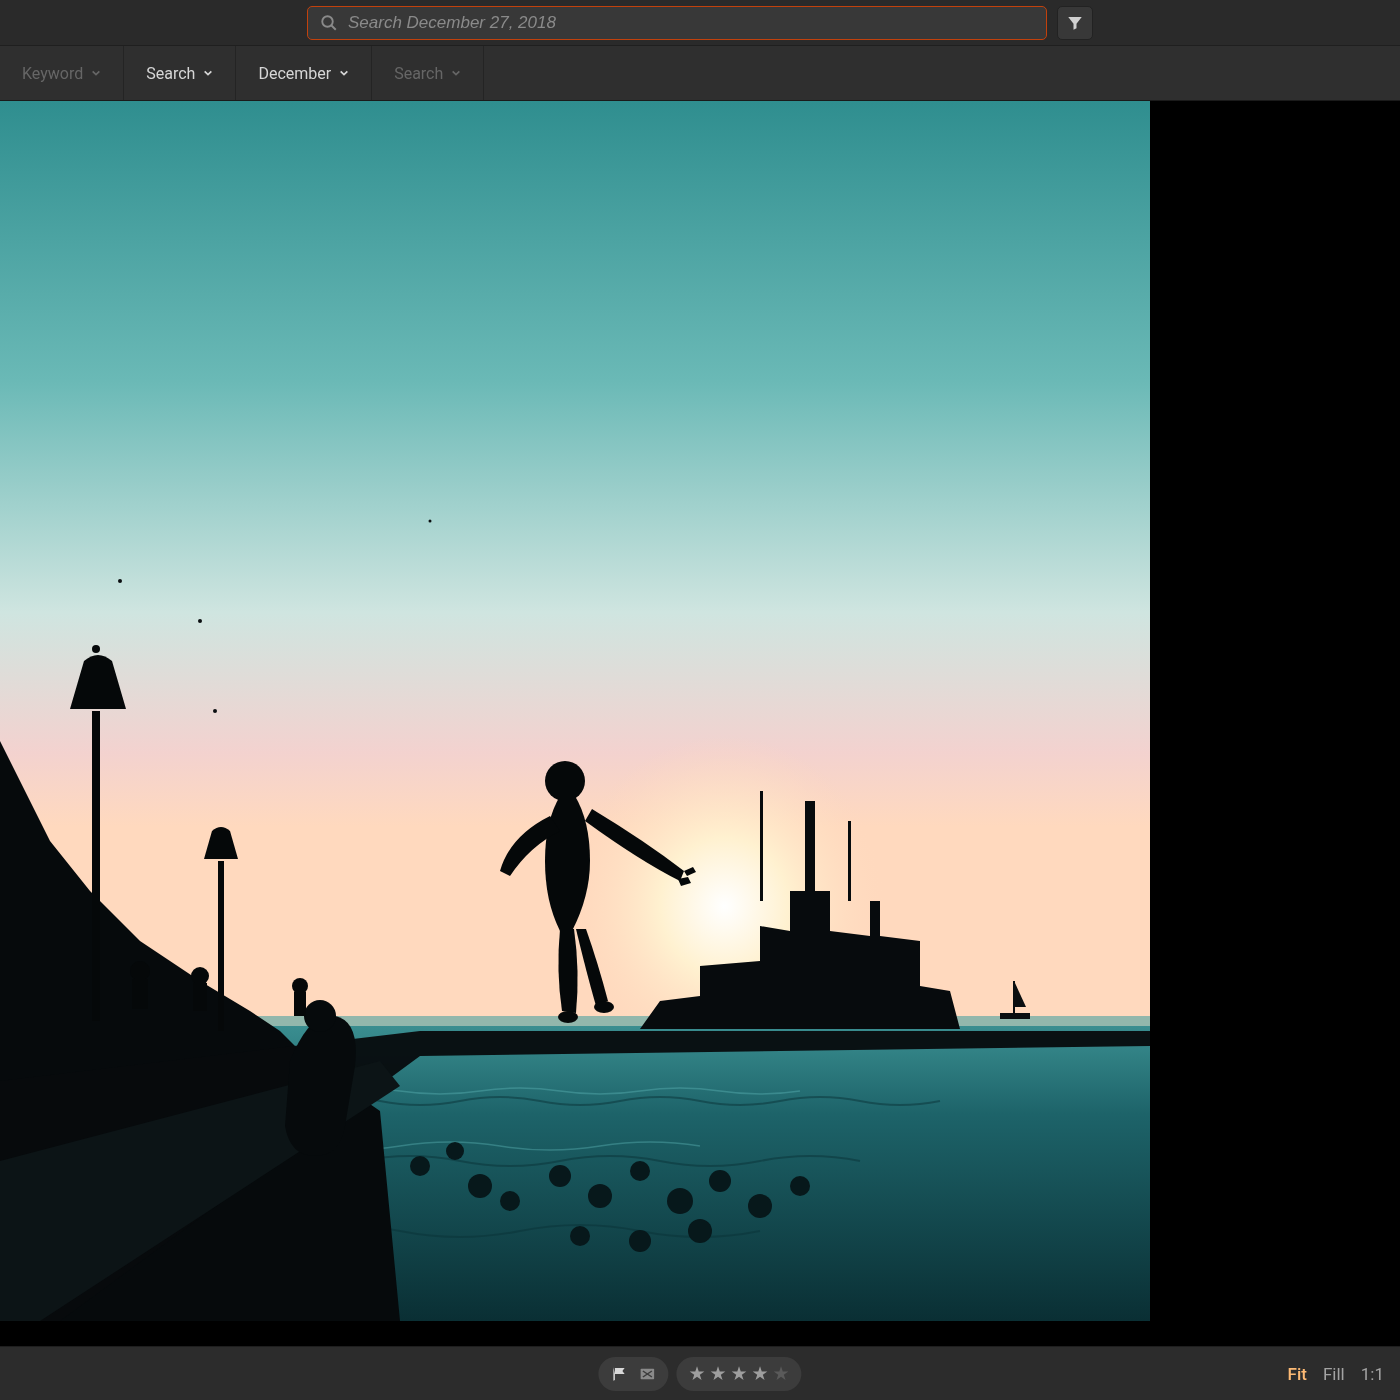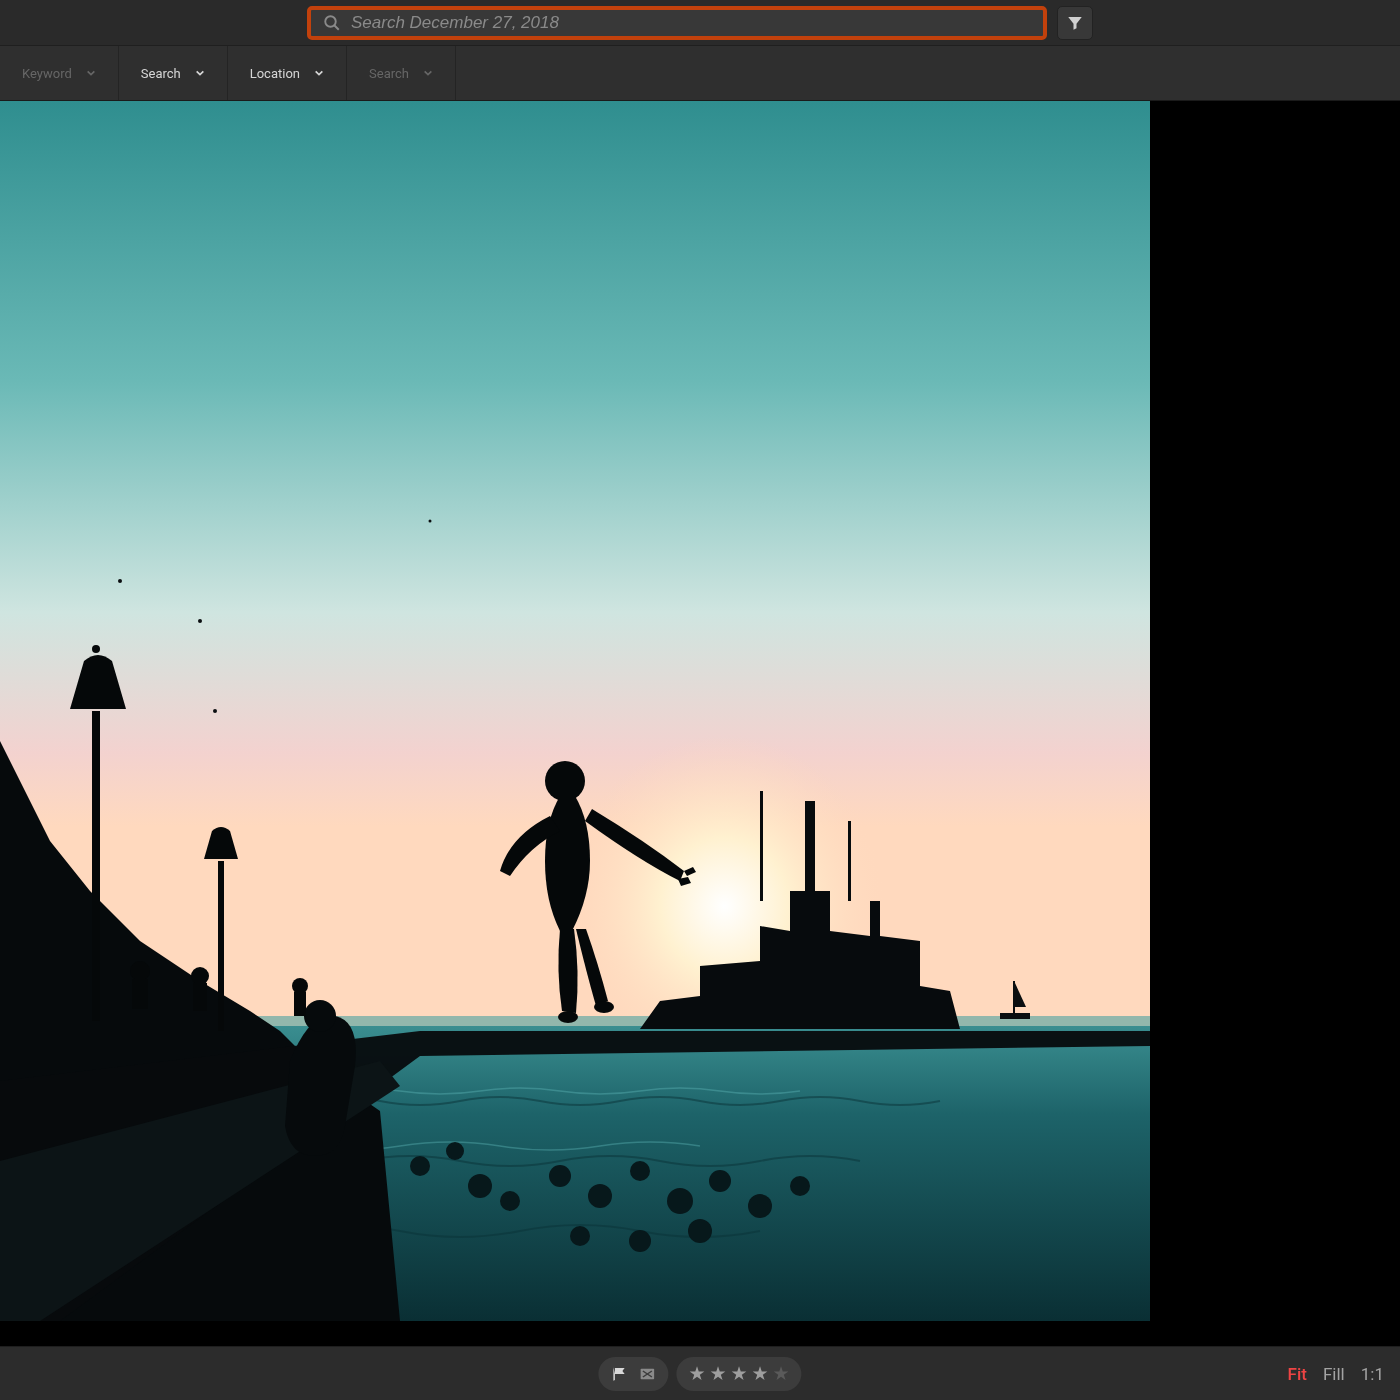--- a/index.html
+++ b/index.html
@@ -1,49 +1,49 @@
 <!DOCTYPE html>
 <html><head>
 <meta charset="utf-8">
 <style>
   * { box-sizing: border-box; margin: 0; padding: 0; }
   html, body { width: 1400px; height: 1400px; overflow: hidden; background: #2a2a2a; font-family: -apple-system, "Segoe UI", Roboto, sans-serif; color: #c8c8c8; }
   .app { width: 1400px; height: 1400px; display: flex; flex-direction: column; background: #2a2a2a; }
 
   
   .search-row { height: 46px; display: flex; align-items: center; justify-content: center; background: #2a2a2a; border-bottom: 1px solid #1f1f1f; padding: 0 10px; gap: 10px; }
-  .search-box { width: 740px; height: 34px; background: #383838; border-radius: 5px; display: flex; align-items: center; padding: 0 12px; border: 4px solid #c2410c; }
+  .search-box { width: 740px; height: 34px; background: #383838; border-radius: 5px; display: flex; align-items: center; padding: 0 12px; border: 1px solid #c2410c; }
   .search-box svg { flex-shrink: 0; }
   .search-box input { flex: 1; background: transparent; border: none; outline: none; color: #c8c8c8; font-size: 17px; font-style: italic; margin-left: 10px; }
   .search-box input::placeholder { color: #8a8a8a; font-style: italic; }
   .filter-btn { width: 36px; height: 34px; background: #383838; border-radius: 5px; display: flex; align-items: center; justify-content: center; border: 1px solid #222; cursor: pointer; }
 
   
   .filter-row { height: 55px; background: #2f2f2f; border-bottom: 1px solid #1a1a1a; display: flex; align-items: stretch; }
-  .filter-item { display: flex; align-items: center; padding: 0 22px; font-size: 13px; cursor: pointer; border-right: 1px solid #242424; gap: 14px; color: #d6d6d6; }
+  .filter-item { display: flex; align-items: center; padding: 0 22px; font-size: 16px; cursor: pointer; border-right: 1px solid #242424; gap: 8px; color: #d6d6d6; }
   .filter-item.dim { color: #666; }
   .chev { width: 10px; height: 10px; }
 
   
   .viewer { flex: 1; background: #000; display: flex; align-items: flex-start; justify-content: flex-start; overflow: hidden; }
   .photo { width: 1150px; height: 1220px; position: relative; }
   .photo svg { width: 100%; height: 100%; display: block; }
 
   
   .bottom-bar { height: 54px; background: #2c2c2c; display: flex; align-items: center; padding: 0 16px; border-top: 1px solid #1e1e1e; position: relative; }
   .flag-rate-wrap { position: absolute; left: 50%; transform: translateX(-50%); display: flex; align-items: center; gap: 8px; }
   .pill { background: #3c3c3c; border-radius: 20px; height: 34px; display: flex; align-items: center; padding: 0 12px; gap: 10px; }
   .flag-icon, .reject-icon { width: 18px; height: 18px; display: inline-block; }
   .star-pill { background: #3c3c3c; border-radius: 20px; height: 34px; display: flex; align-items: center; padding: 0 12px; gap: 4px; }
   .star { font-size: 19px; color: #9e9e9e; cursor: pointer; line-height: 1; }
   .star.dim { color: #5a5a5a; }
 
   .zoom-group { margin-left: auto; display: flex; align-items: center; gap: 16px; font-size: 17px; }
   .zoom-opt { cursor: pointer; }
-  .zoom-opt.active { color: #ef4444; font-weight: 500; margin-left: 32px; }
+  .zoom-opt.active { color: #fdba74; font-weight: 500; margin-left: 32px; }
   .zoom-opt.dim { color: #a3a3a3; }
 
 </style>
 </head>
 <body>
 
 <div class="app">
 
   <div class="search-row">
     <div class="search-box">
@@ -67,21 +67,21 @@
           <path d="M2 4l4 4 4-4" fill="none" stroke="#666" stroke-width="2"></path>
         </svg>
       </div>
       <div class="filter-item">
         <span>Search</span>
         <svg viewBox="0 0 12 12" class="chev">
           <path d="M2 4l4 4 4-4" fill="none" stroke="#d6d6d6" stroke-width="2"></path>
         </svg>
       </div>
       <div class="filter-item">
-        <span>Location</span>
+        <span>December</span>
         <svg viewBox="0 0 12 12" class="chev">
           <path d="M2 4l4 4 4-4" fill="none" stroke="#d6d6d6" stroke-width="2"></path>
         </svg>
       </div>
       <div class="filter-item dim">
         <span>Search</span>
         <svg viewBox="0 0 12 12" class="chev">
           <path d="M2 4l4 4 4-4" fill="none" stroke="#666" stroke-width="2"></path>
         </svg>
       </div>

